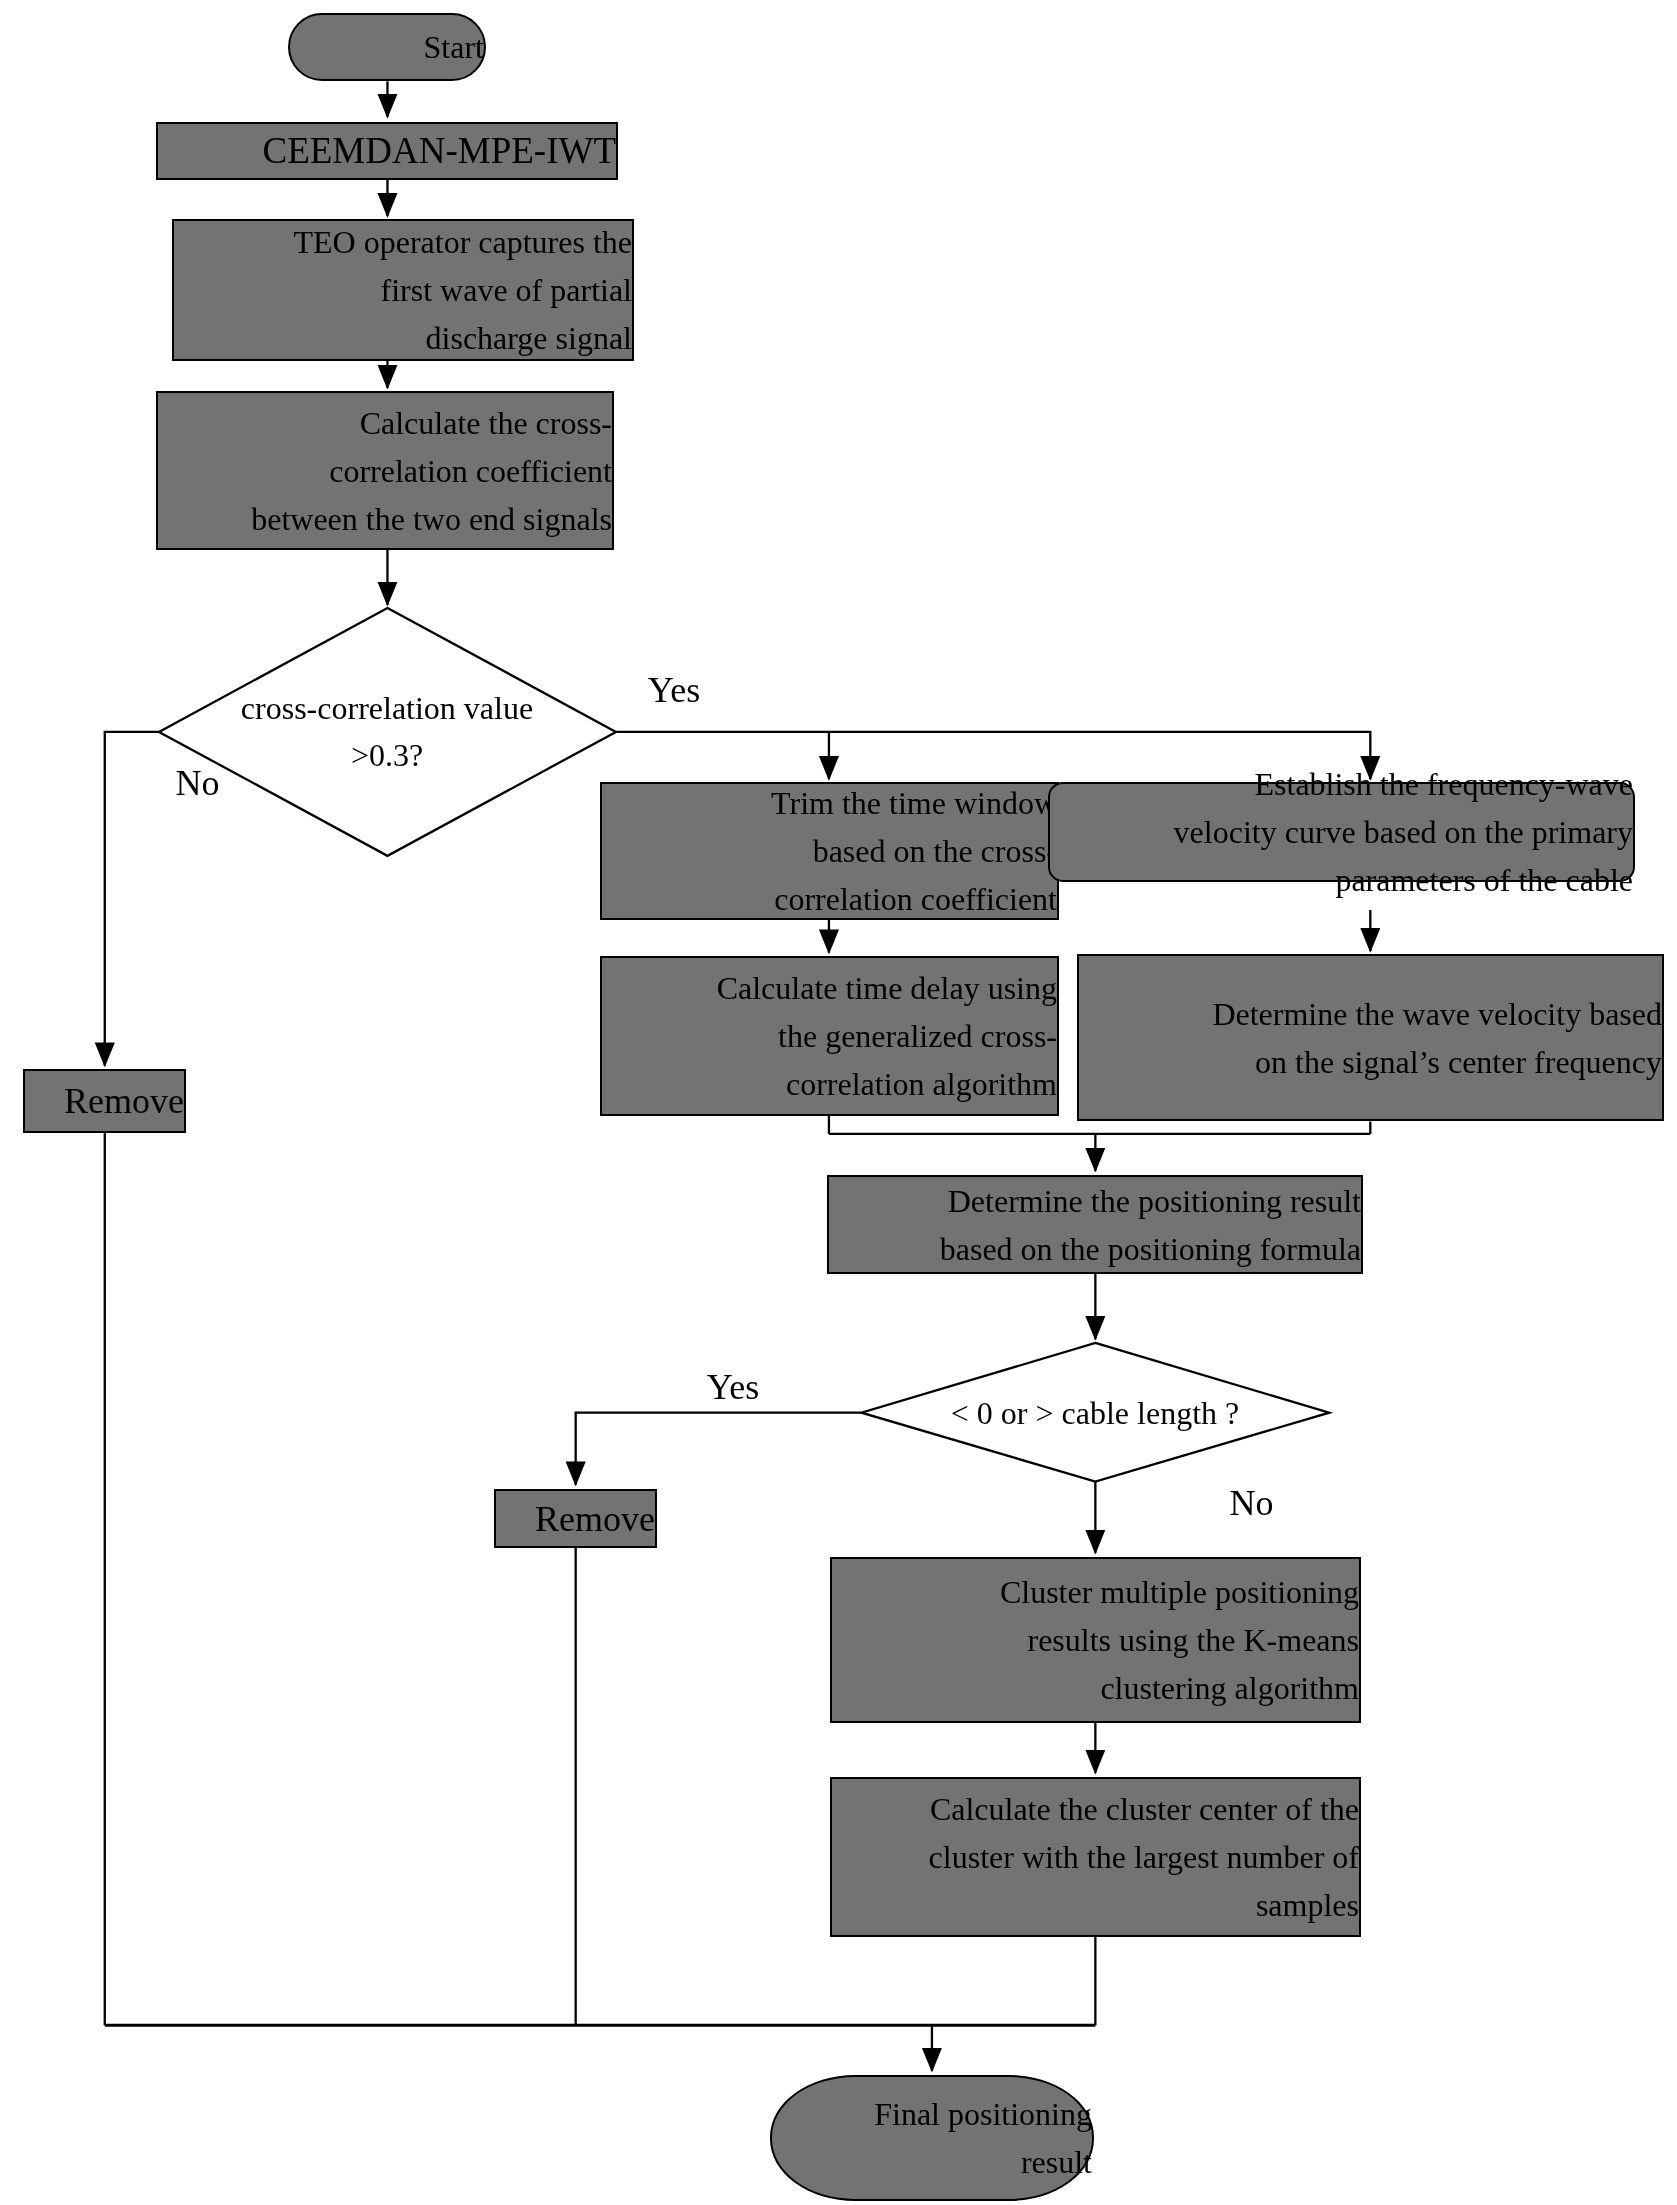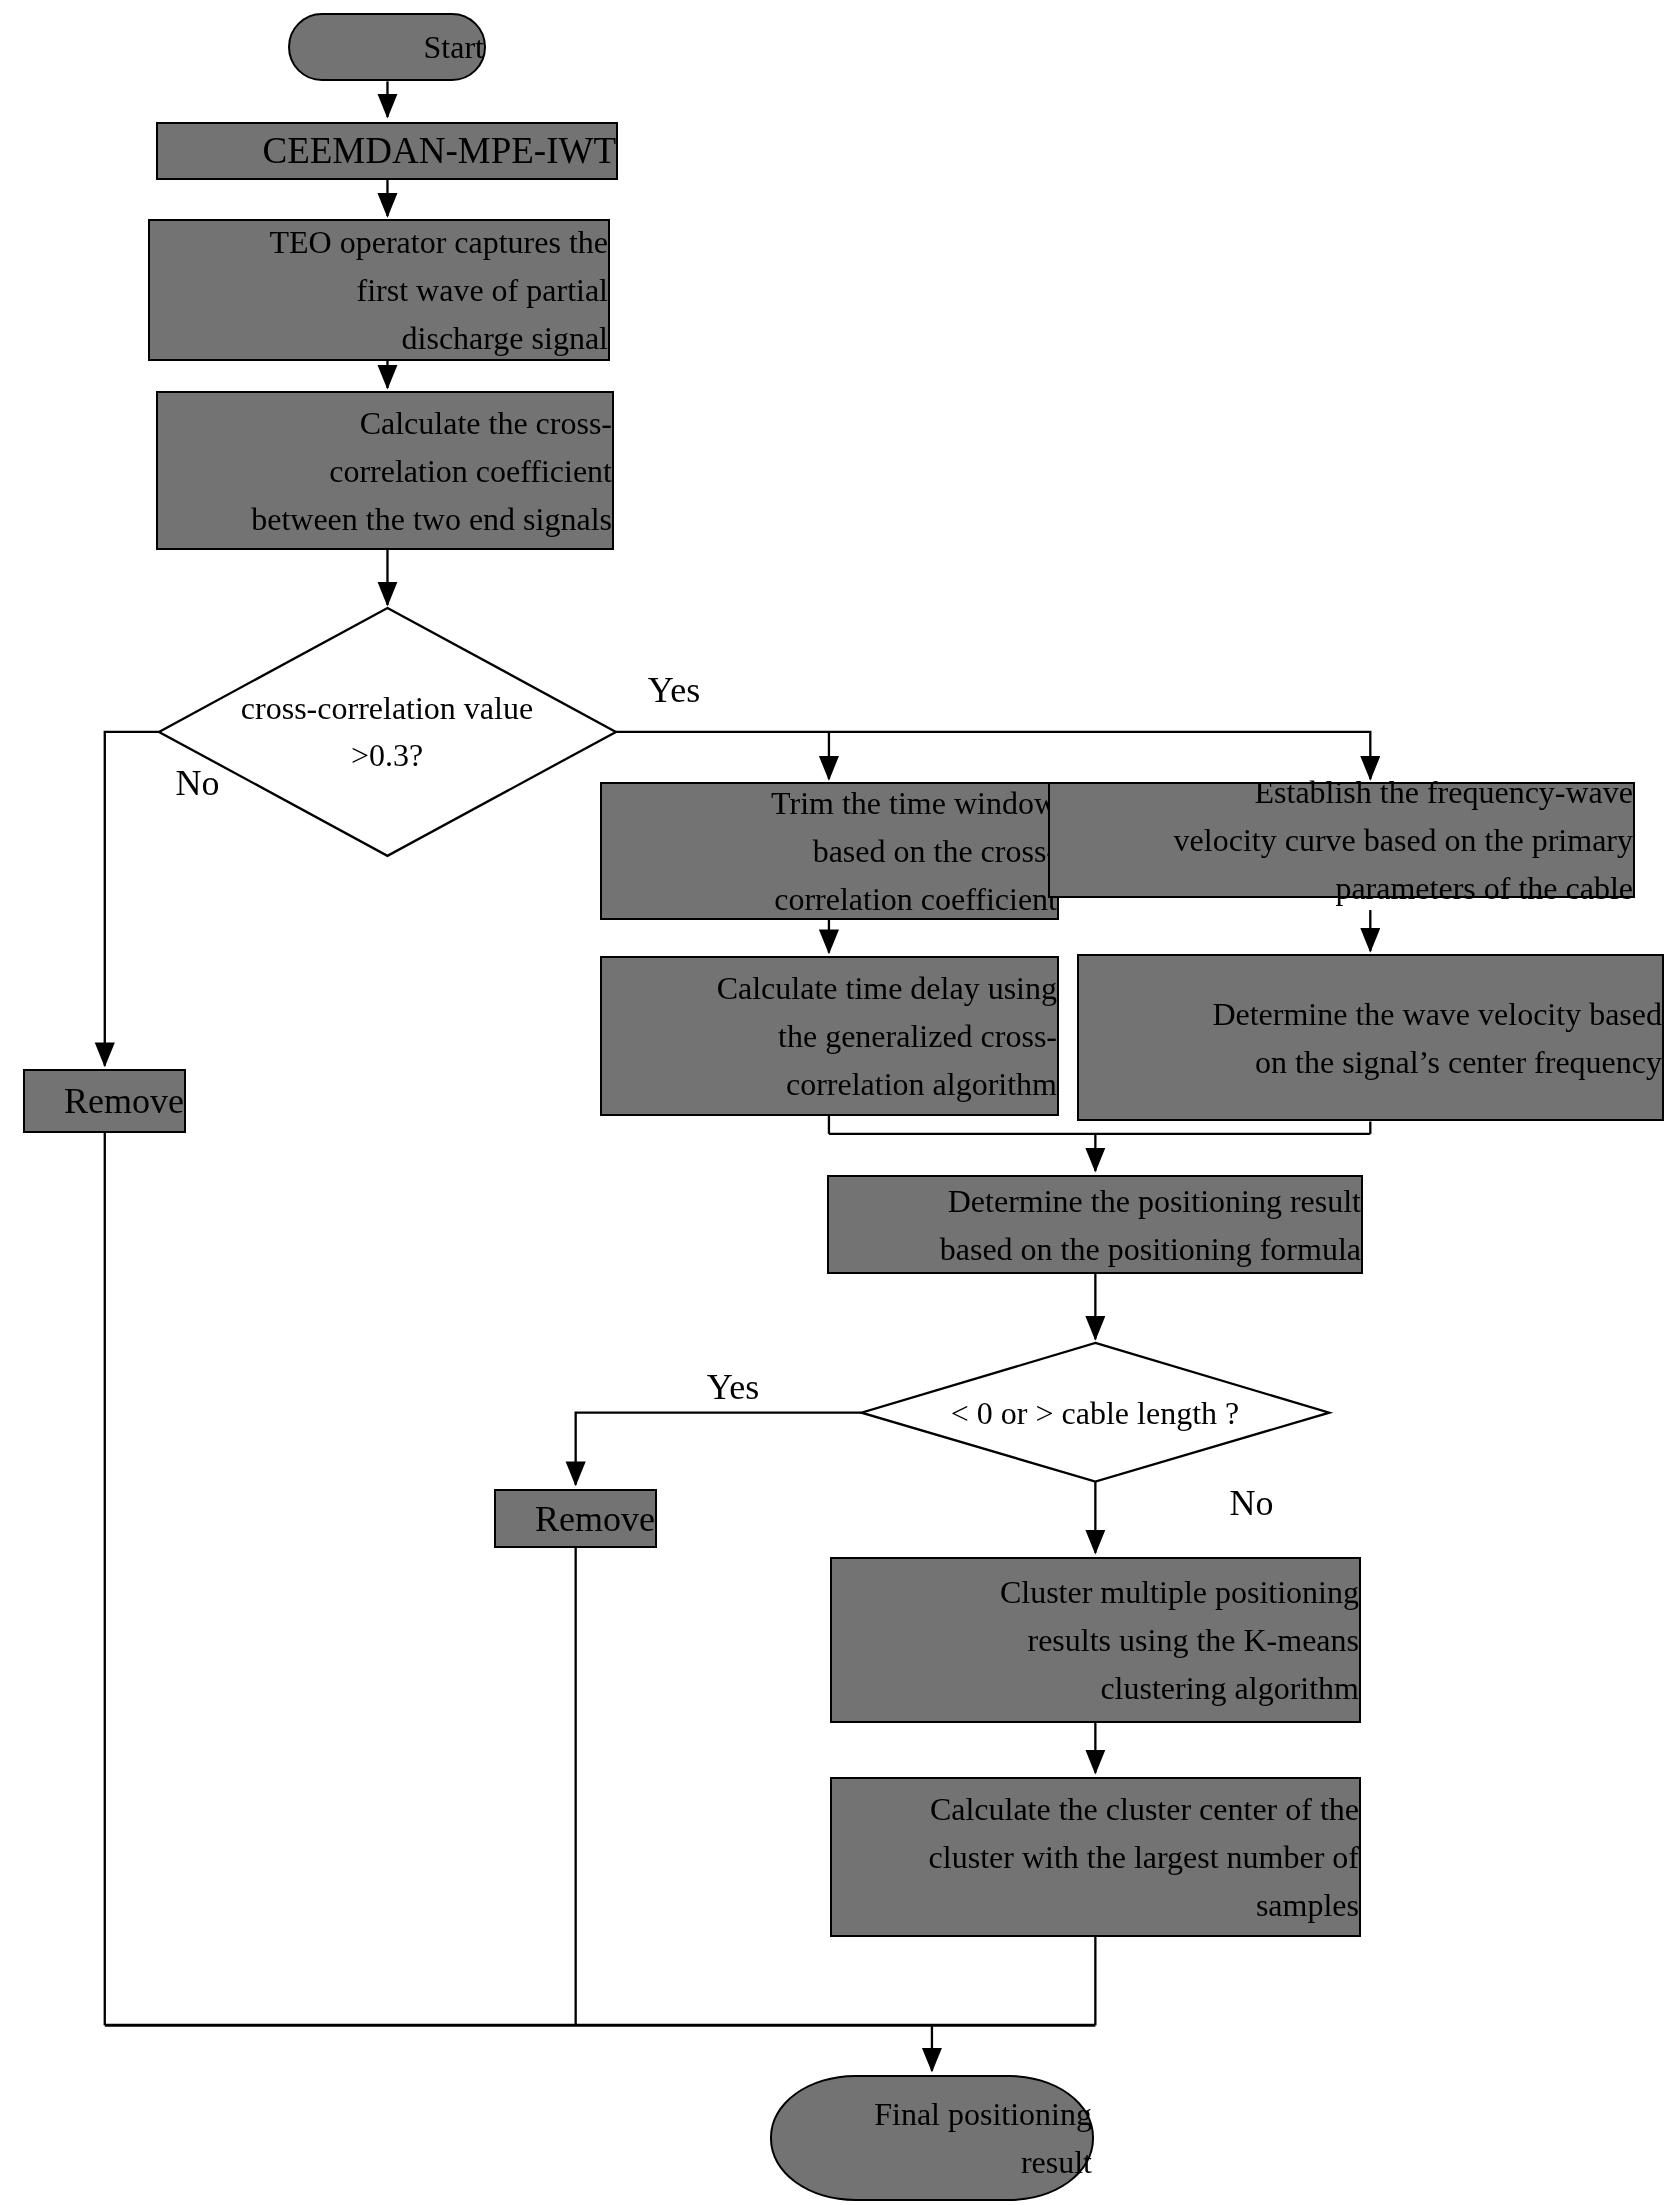--- a/index.html
+++ b/index.html
@@ -120,21 +120,21 @@
   </svg>
 
   <div class="node terminator" style="left:288px; top:13px; width:198px; height:68px;">
     <span>Start</span>
   </div>
 
   <div class="node big-label" style="left:156px; top:122px; width:462px; height:58px;">
     <span>CEEMDAN-MPE-IWT</span>
   </div>
 
-  <div class="node" style="left:148px; top:219px; width:462px; height:142px;">
+  <div class="node" style="left:172px; top:219px; width:462px; height:142px;">
     <span>TEO operator captures the
 first wave of partial
 discharge signal</span>
   </div>
 
   <div class="node" style="left:156px; top:391px; width:458px; height:159px;">
     <span>Calculate the cross-
 correlation coefficient
 between the two end signals</span>
   </div>
@@ -160,21 +160,21 @@
 based on the cross-
 correlation coefficient</span>
   </div>
 
   <div class="node" style="left:600px; top:956px; width:459px; height:160px;">
     <span>Calculate time delay using
 the generalized cross-
 correlation algorithm</span>
   </div>
 
-  <div class="node" style="left:1048px; top:782px; width:587px; height:116px;">
+  <div class="node" style="left:1048px; top:782px; width:587px; height:100px;border-radius:15px;">
     <span>Establish the frequency-wave
 velocity curve based on the primary
 parameters of the cable</span>
   </div>
 
   <div class="node" style="left:1077px; top:954px; width:587px; height:167px;padding-left:25px;">
     <span>Determine the wave velocity based
 on the signal’s center frequency</span>
   </div>
 

